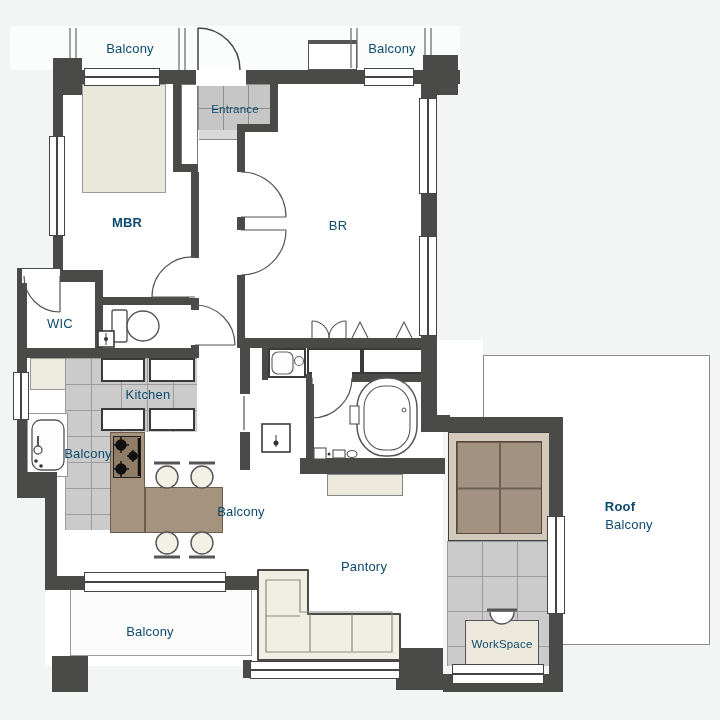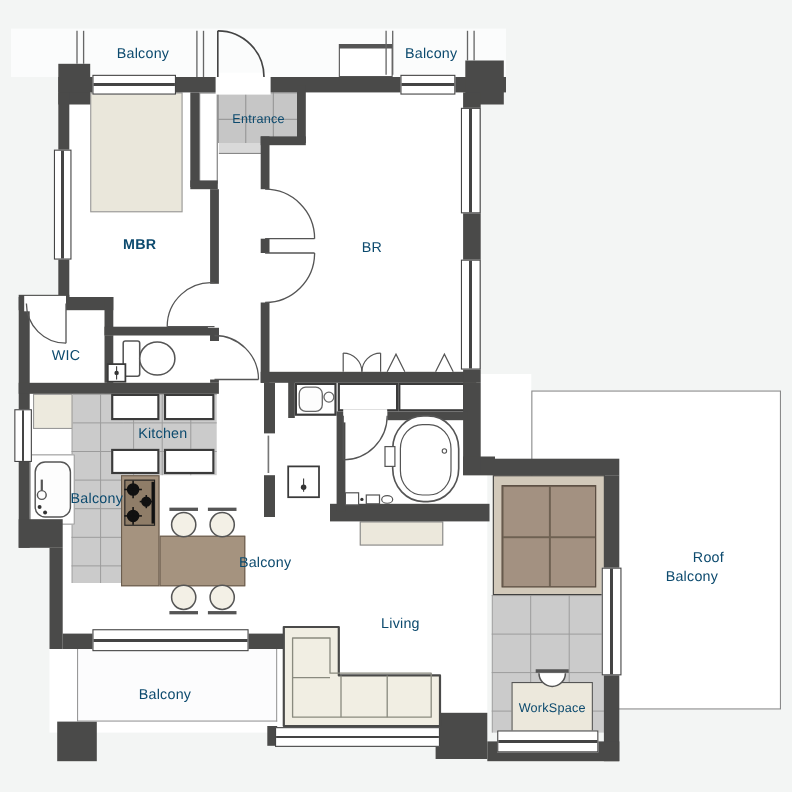--- a/index.html
+++ b/index.html
@@ -283,17 +283,17 @@
 
 <div class="lbl" style="left:130px;top:48px;">Balcony</div>
 <div class="lbl" style="left:392px;top:48px;">Balcony</div>
 <div class="lbl lbl-sm" style="left:235px;top:109px;">Entrance</div>
 <div class="lbl" style="left:127px;top:222px;font-weight:bold;">MBR</div>
 <div class="lbl" style="left:338px;top:225px;">BR</div>
 <div class="lbl" style="left:60px;top:323px;">WIC</div>
 <div class="lbl" style="left:148px;top:394px;">Kitchen</div>
 <div class="lbl" style="left:88px;top:453px;">Balcony</div>
 <div class="lbl" style="left:241px;top:511px;">Balcony</div>
-<div class="lbl" style="left:364px;top:566px;">Living</div>
+<div class="lbl" style="left:364px;top:566px;">Pantory</div>
 <div class="lbl" style="left:150px;top:631px;">Balcony</div>
-<div class="lbl" style="left:644px;top:506px;">Roof</div>
+<div class="lbl" style="left:620px;top:506px;font-weight:bold;">Roof</div>
 <div class="lbl" style="left:629px;top:524px;">Balcony</div>
 <div class="lbl lbl-sm" style="left:502px;top:644px;">WorkSpace</div>
 
 </body></html>

